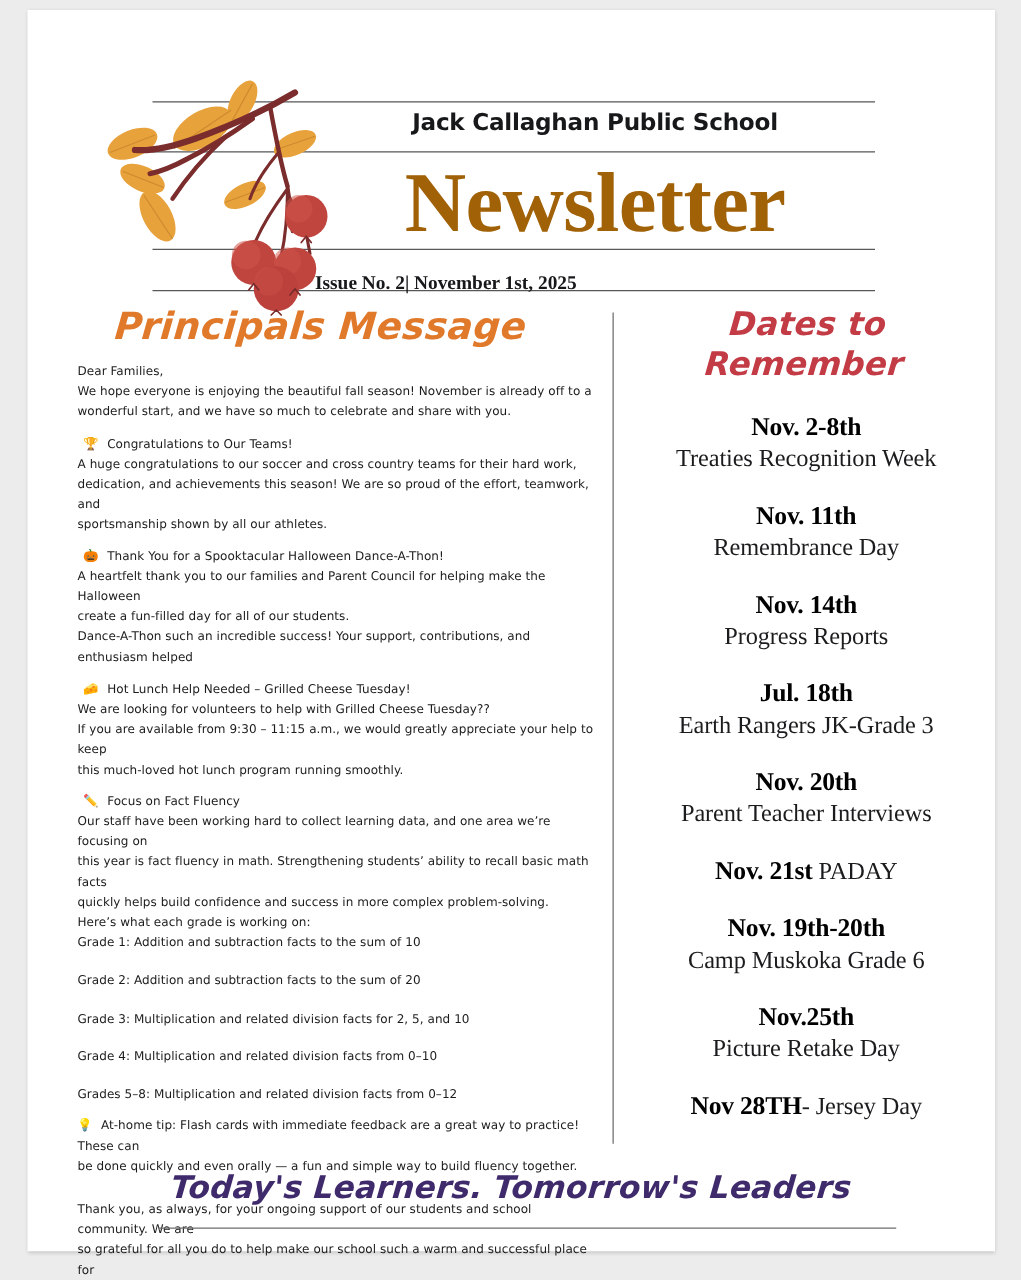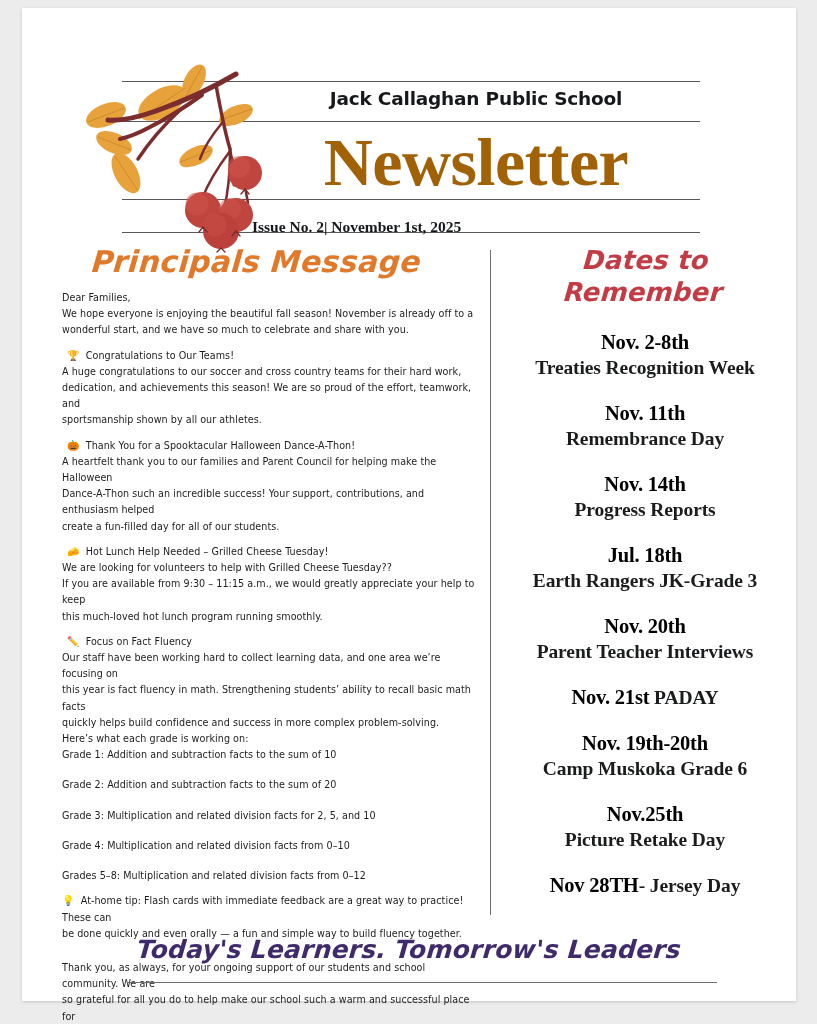--- a/index.html
+++ b/index.html
@@ -175,21 +175,21 @@
   .date-label {
     font-family: "Liberation Serif", "DejaVu Serif", serif;
     font-weight: bold;
     font-size: 20.5px;
     line-height: 25px;
     color: #000000;
     letter-spacing: -0.2px;
   }
   .date-desc {
     font-family: "Liberation Serif", "DejaVu Serif", serif;
-    font-weight: bold;
+    font-weight: normal;
     font-size: 19.5px;
     line-height: 25px;
     color: #1b1c1d;
     letter-spacing: -0.1px;
   }
   .date-item.inline .date-label,
   .date-item.inline .date-desc { display: inline; }
 
   
   .footer-tag {
@@ -299,22 +299,22 @@
 
         <p class="sub"><span class="emj">🏆</span>&nbsp; <span>Congratulations to Our Teams!</span></p>
         <p>A huge congratulations to our soccer and cross country teams for their hard work,</p>
         <p>dedication, and achievements this season! We are so proud of the effort, teamwork, and</p>
         <p>sportsmanship shown by all our athletes.</p>
 
         <div class="gap"></div>
 
         <p class="sub"><span class="emj">🎃</span>&nbsp; <span>Thank You for a Spooktacular Halloween Dance-A-Thon!</span></p>
         <p>A heartfelt thank you to our families and Parent Council for helping make the Halloween</p>
+        <p>create a fun-filled day for all of our students.</p>
         <p>Dance-A-Thon such an incredible success! Your support, contributions, and enthusiasm helped</p>
-        <p>create a fun-filled day for all of our students.</p>
 
         <div class="gap"></div>
 
         <p class="sub"><span class="emj">🧀</span>&nbsp; <span>Hot Lunch Help Needed – Grilled Cheese Tuesday!</span></p>
         <p>We are looking for volunteers to help with Grilled Cheese Tuesday??</p>
         <p>If you are available from 9:30 – 11:15 a.m., we would greatly appreciate your help to keep</p>
         <p>this much-loved hot lunch program running smoothly.</p>
 
         <div class="gap"></div>
 

